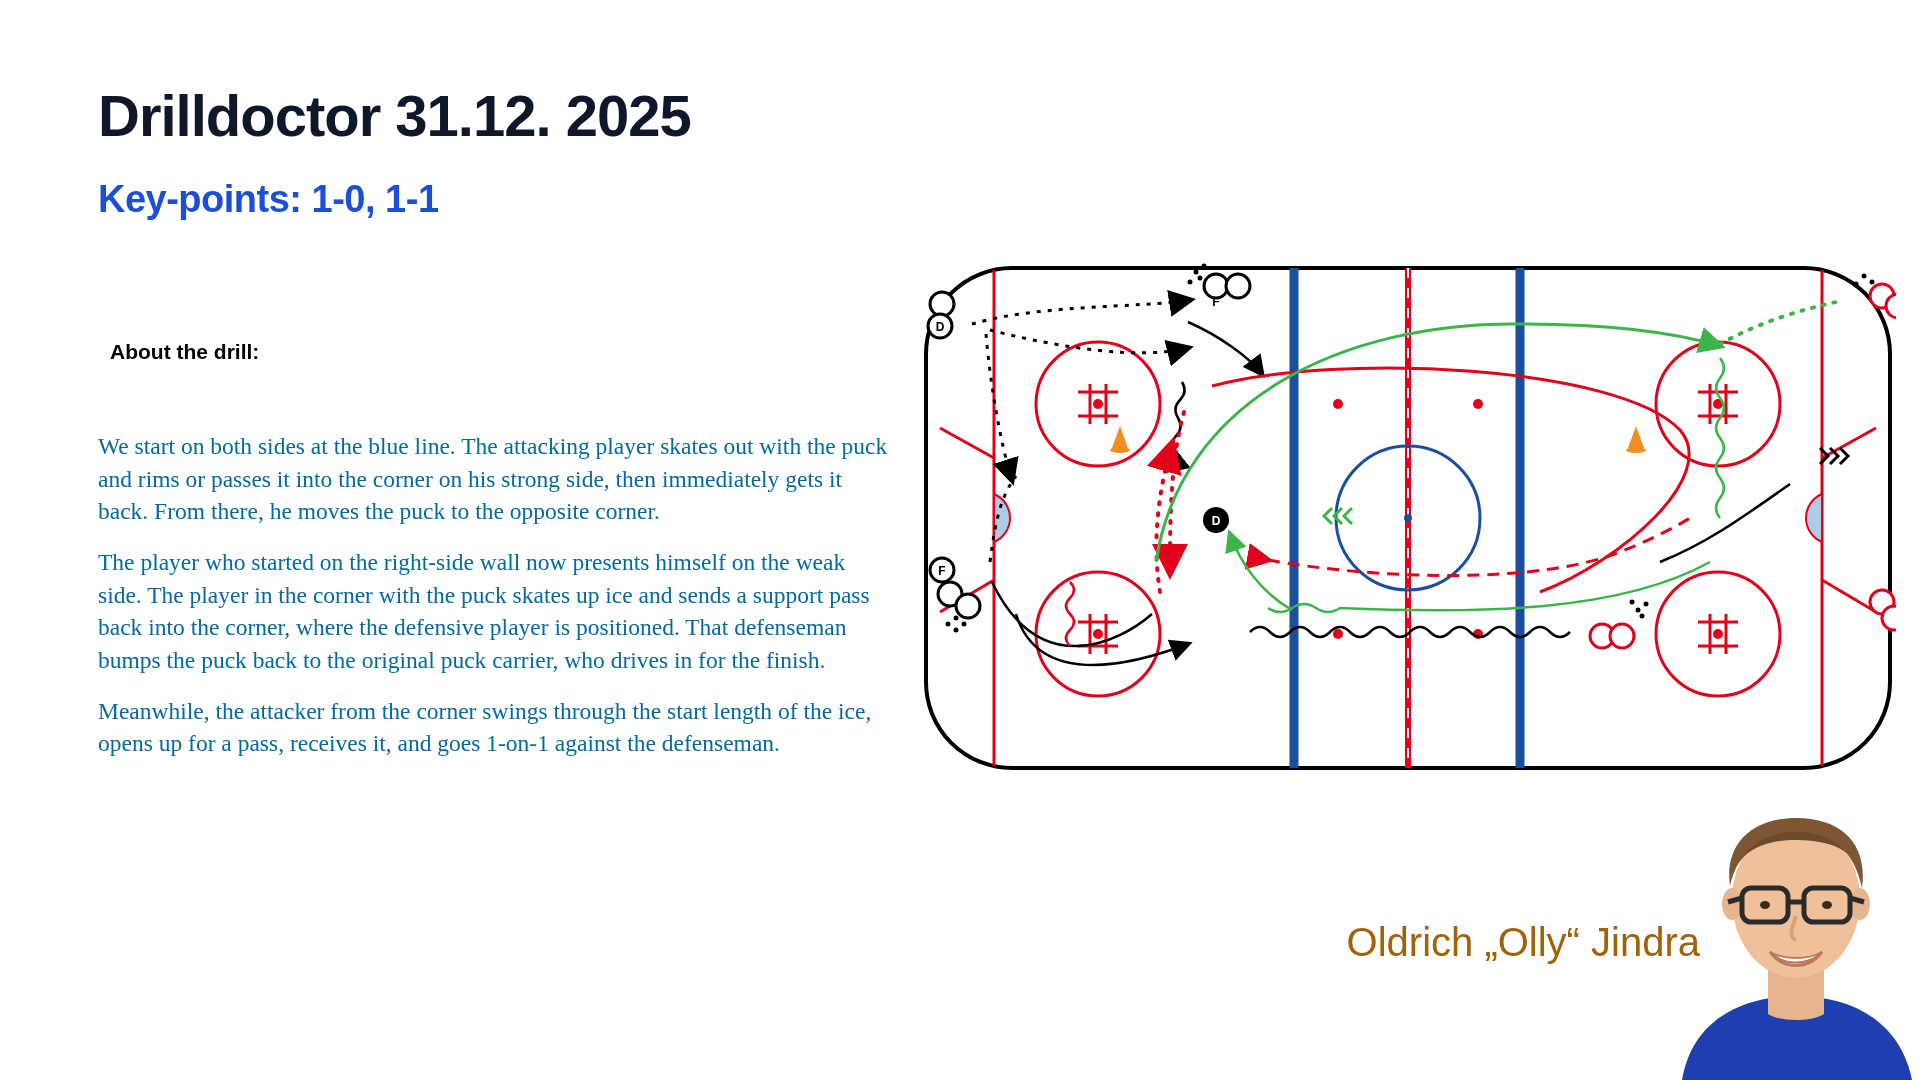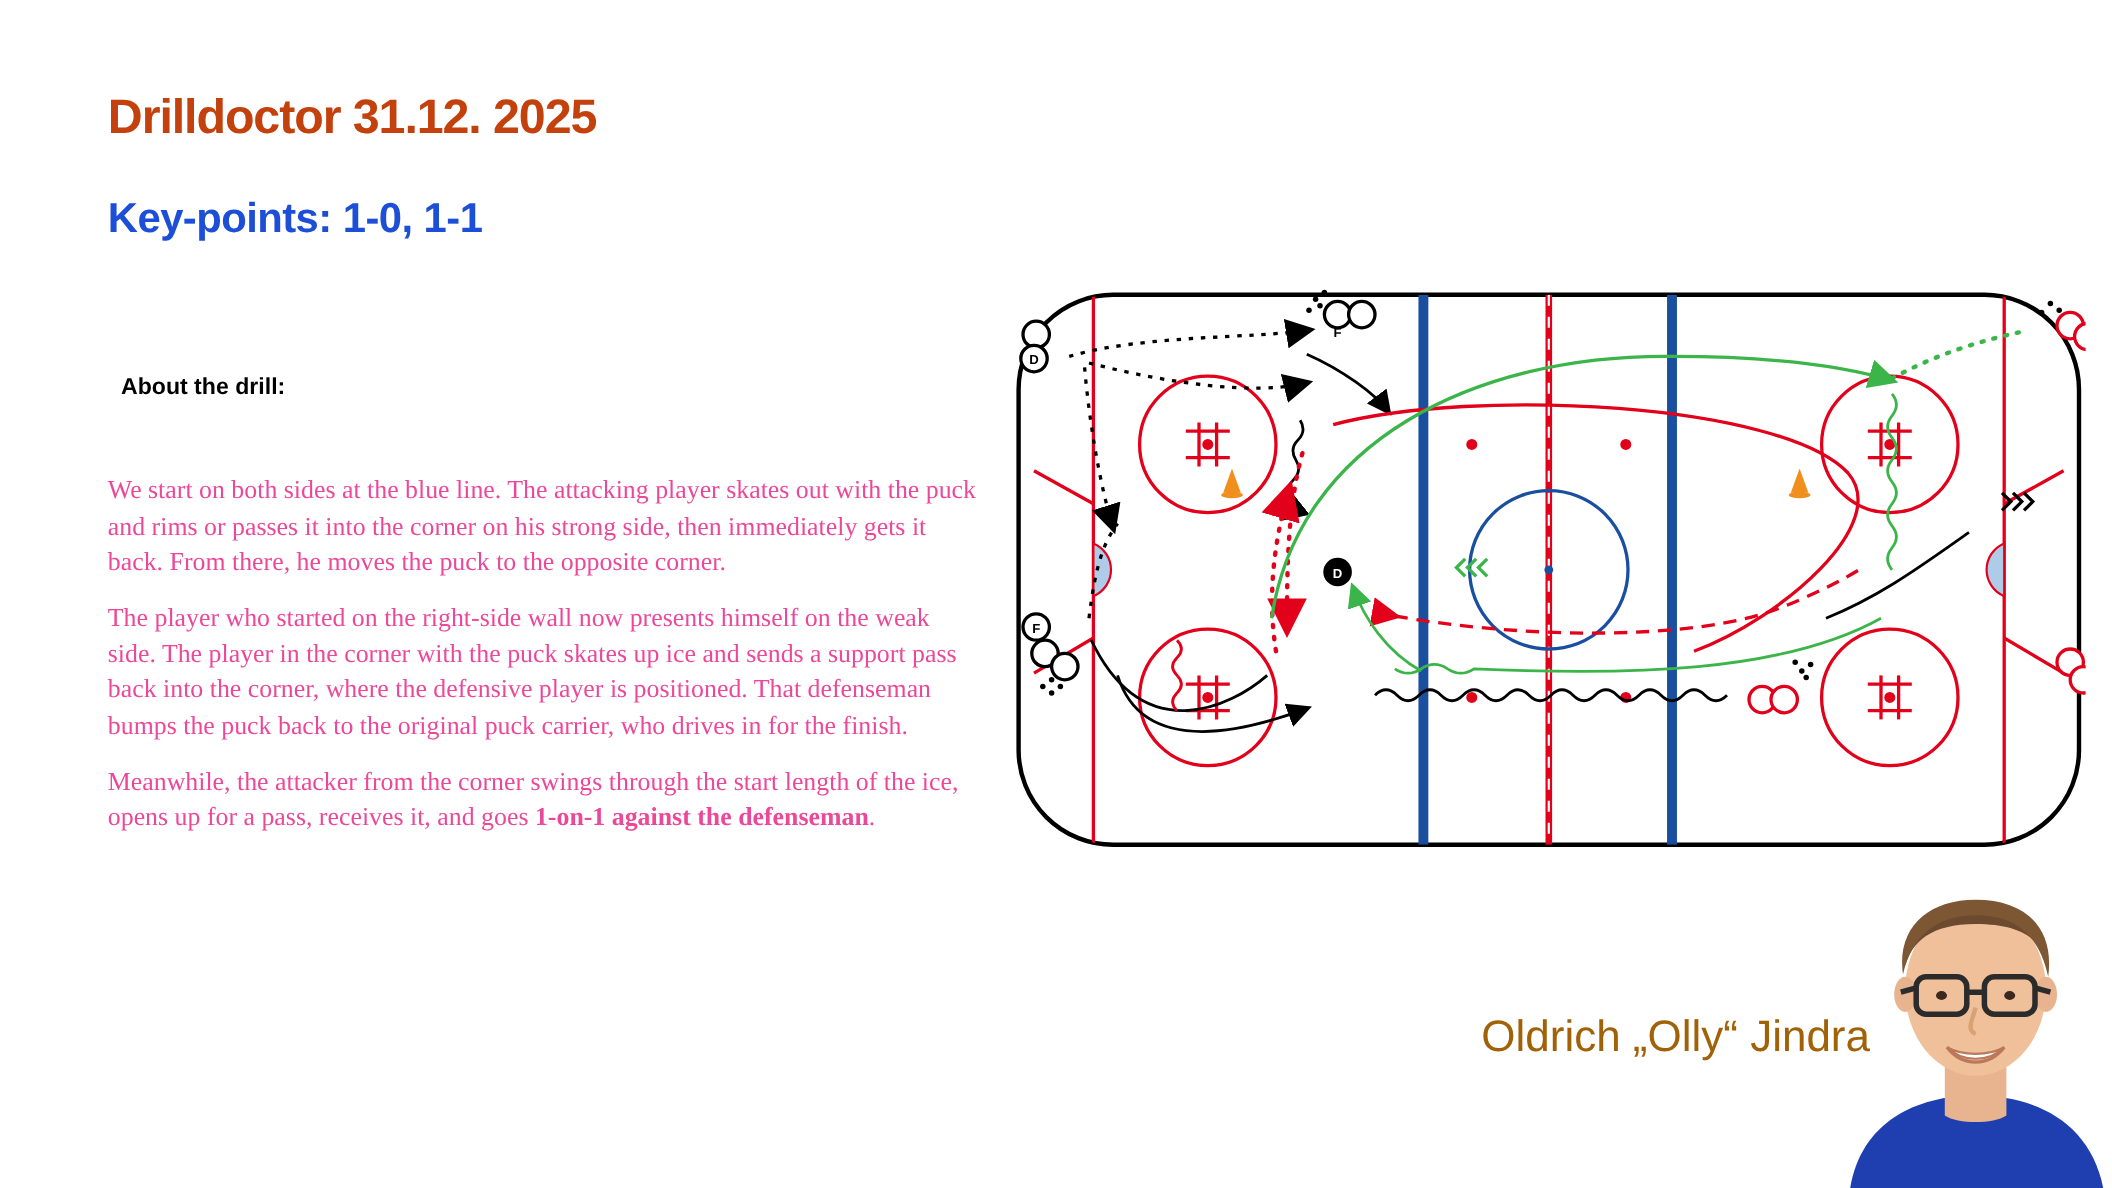--- a/index.html
+++ b/index.html
@@ -13,23 +13,23 @@
     position: relative;
     overflow: hidden;
     font-family: "Liberation Sans", sans-serif;
   }
 
   
   #title {
     position: absolute;
     left: 98px;
     top: 82px;
-    font-size: 44px;
+    font-size: 58px;
     font-weight: bold;
-    color: #c2410c;
+    color: #0f172a;
     letter-spacing: -1px;
     white-space: nowrap;
   }
   #subtitle {
     position: absolute;
     left: 98px;
     top: 178px;
     font-size: 38px;
     font-weight: bold;
     color: #1d4ed8;
@@ -49,27 +49,27 @@
     margin-left: 12px;
   }
   #about-body {
     position: absolute;
     left: 98px;
     top: 430px;
     width: 790px;
     font-family: "Liberation Serif", serif;
     font-size: 23.5px;
     line-height: 1.39;
-    color: #ec4899;
+    color: #0369a1;
   }
   #about-body p {
     margin: 0 0 18px 0;
   }
   #about-body .strong {
-    font-weight: bold;
+    font-weight: normal;
     text-align: center;
   }
 
   
   #rink-wrap {
     position: absolute;
     left: 920px;
     top: 262px;
     width: 976px;
     height: 520px;

